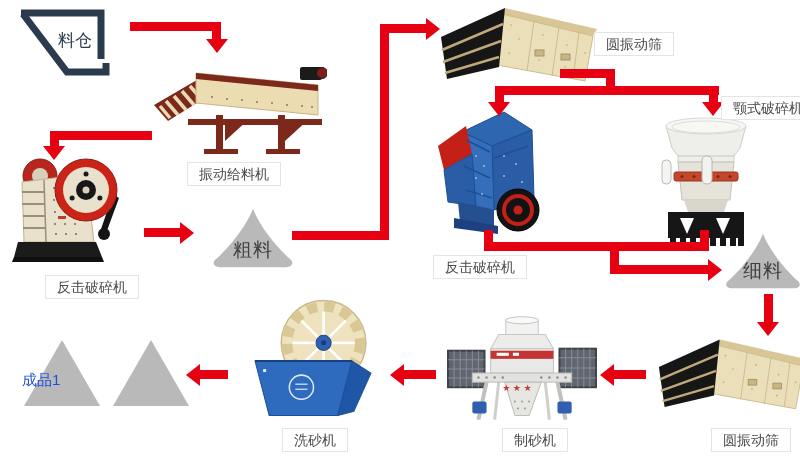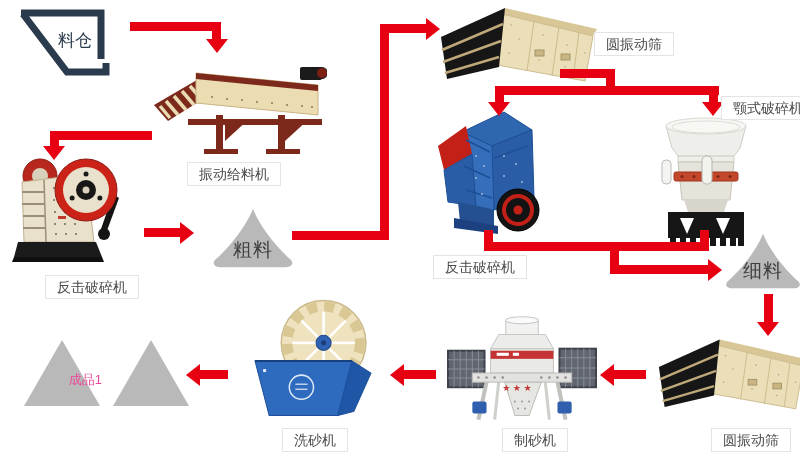--- a/index.html
+++ b/index.html
@@ -10,21 +10,21 @@
   .pile{position:absolute;z-index:1;}
   .seg{position:absolute;background:var(--red);z-index:3;}
   .head{position:absolute;width:0;height:0;z-index:3;}
   .head.down{border-left:11px solid transparent;border-right:11px solid transparent;border-top:14px solid var(--red);}
   .head.right{border-top:11px solid transparent;border-bottom:11px solid transparent;border-left:14px solid var(--red);}
   .head.left{border-top:11px solid transparent;border-bottom:11px solid transparent;border-right:14px solid var(--red);}
   .lbl{position:absolute;z-index:4;background:#fff;border:1px solid #e4e4e4;color:#4a4a4a;
        font-size:14px;line-height:20px;padding:1px 11px;white-space:nowrap;}
   .pile-text{position:absolute;z-index:4;color:#3f3f3f;font-size:19px;letter-spacing:1px;
              text-align:center;white-space:nowrap;}
-  .tri-text{position:absolute;z-index:4;color:#ec4899;font-size:13px;text-align:right;white-space:nowrap;}
+  .tri-text{position:absolute;z-index:4;color:#1d4ed8;font-size:15px;text-align:left;white-space:nowrap;}
   .silo-text{position:absolute;z-index:4;color:#2b3b4e;font-size:17px;text-align:center;white-space:nowrap;}
 </style>
 </head>
 <body>
 
 <div id="canvas">
 
   <svg class="machine" style="left:2px;top:2px" width="100" height="78" viewBox="0 0 100 78">
     <polyline points="7,11 87,11 87,57" fill="none" stroke="#2b3b4e" stroke-width="7"></polyline>
     <polyline points="9,12 53,70 92,70 92,61" fill="none" stroke="#2b3b4e" stroke-width="7"></polyline>

